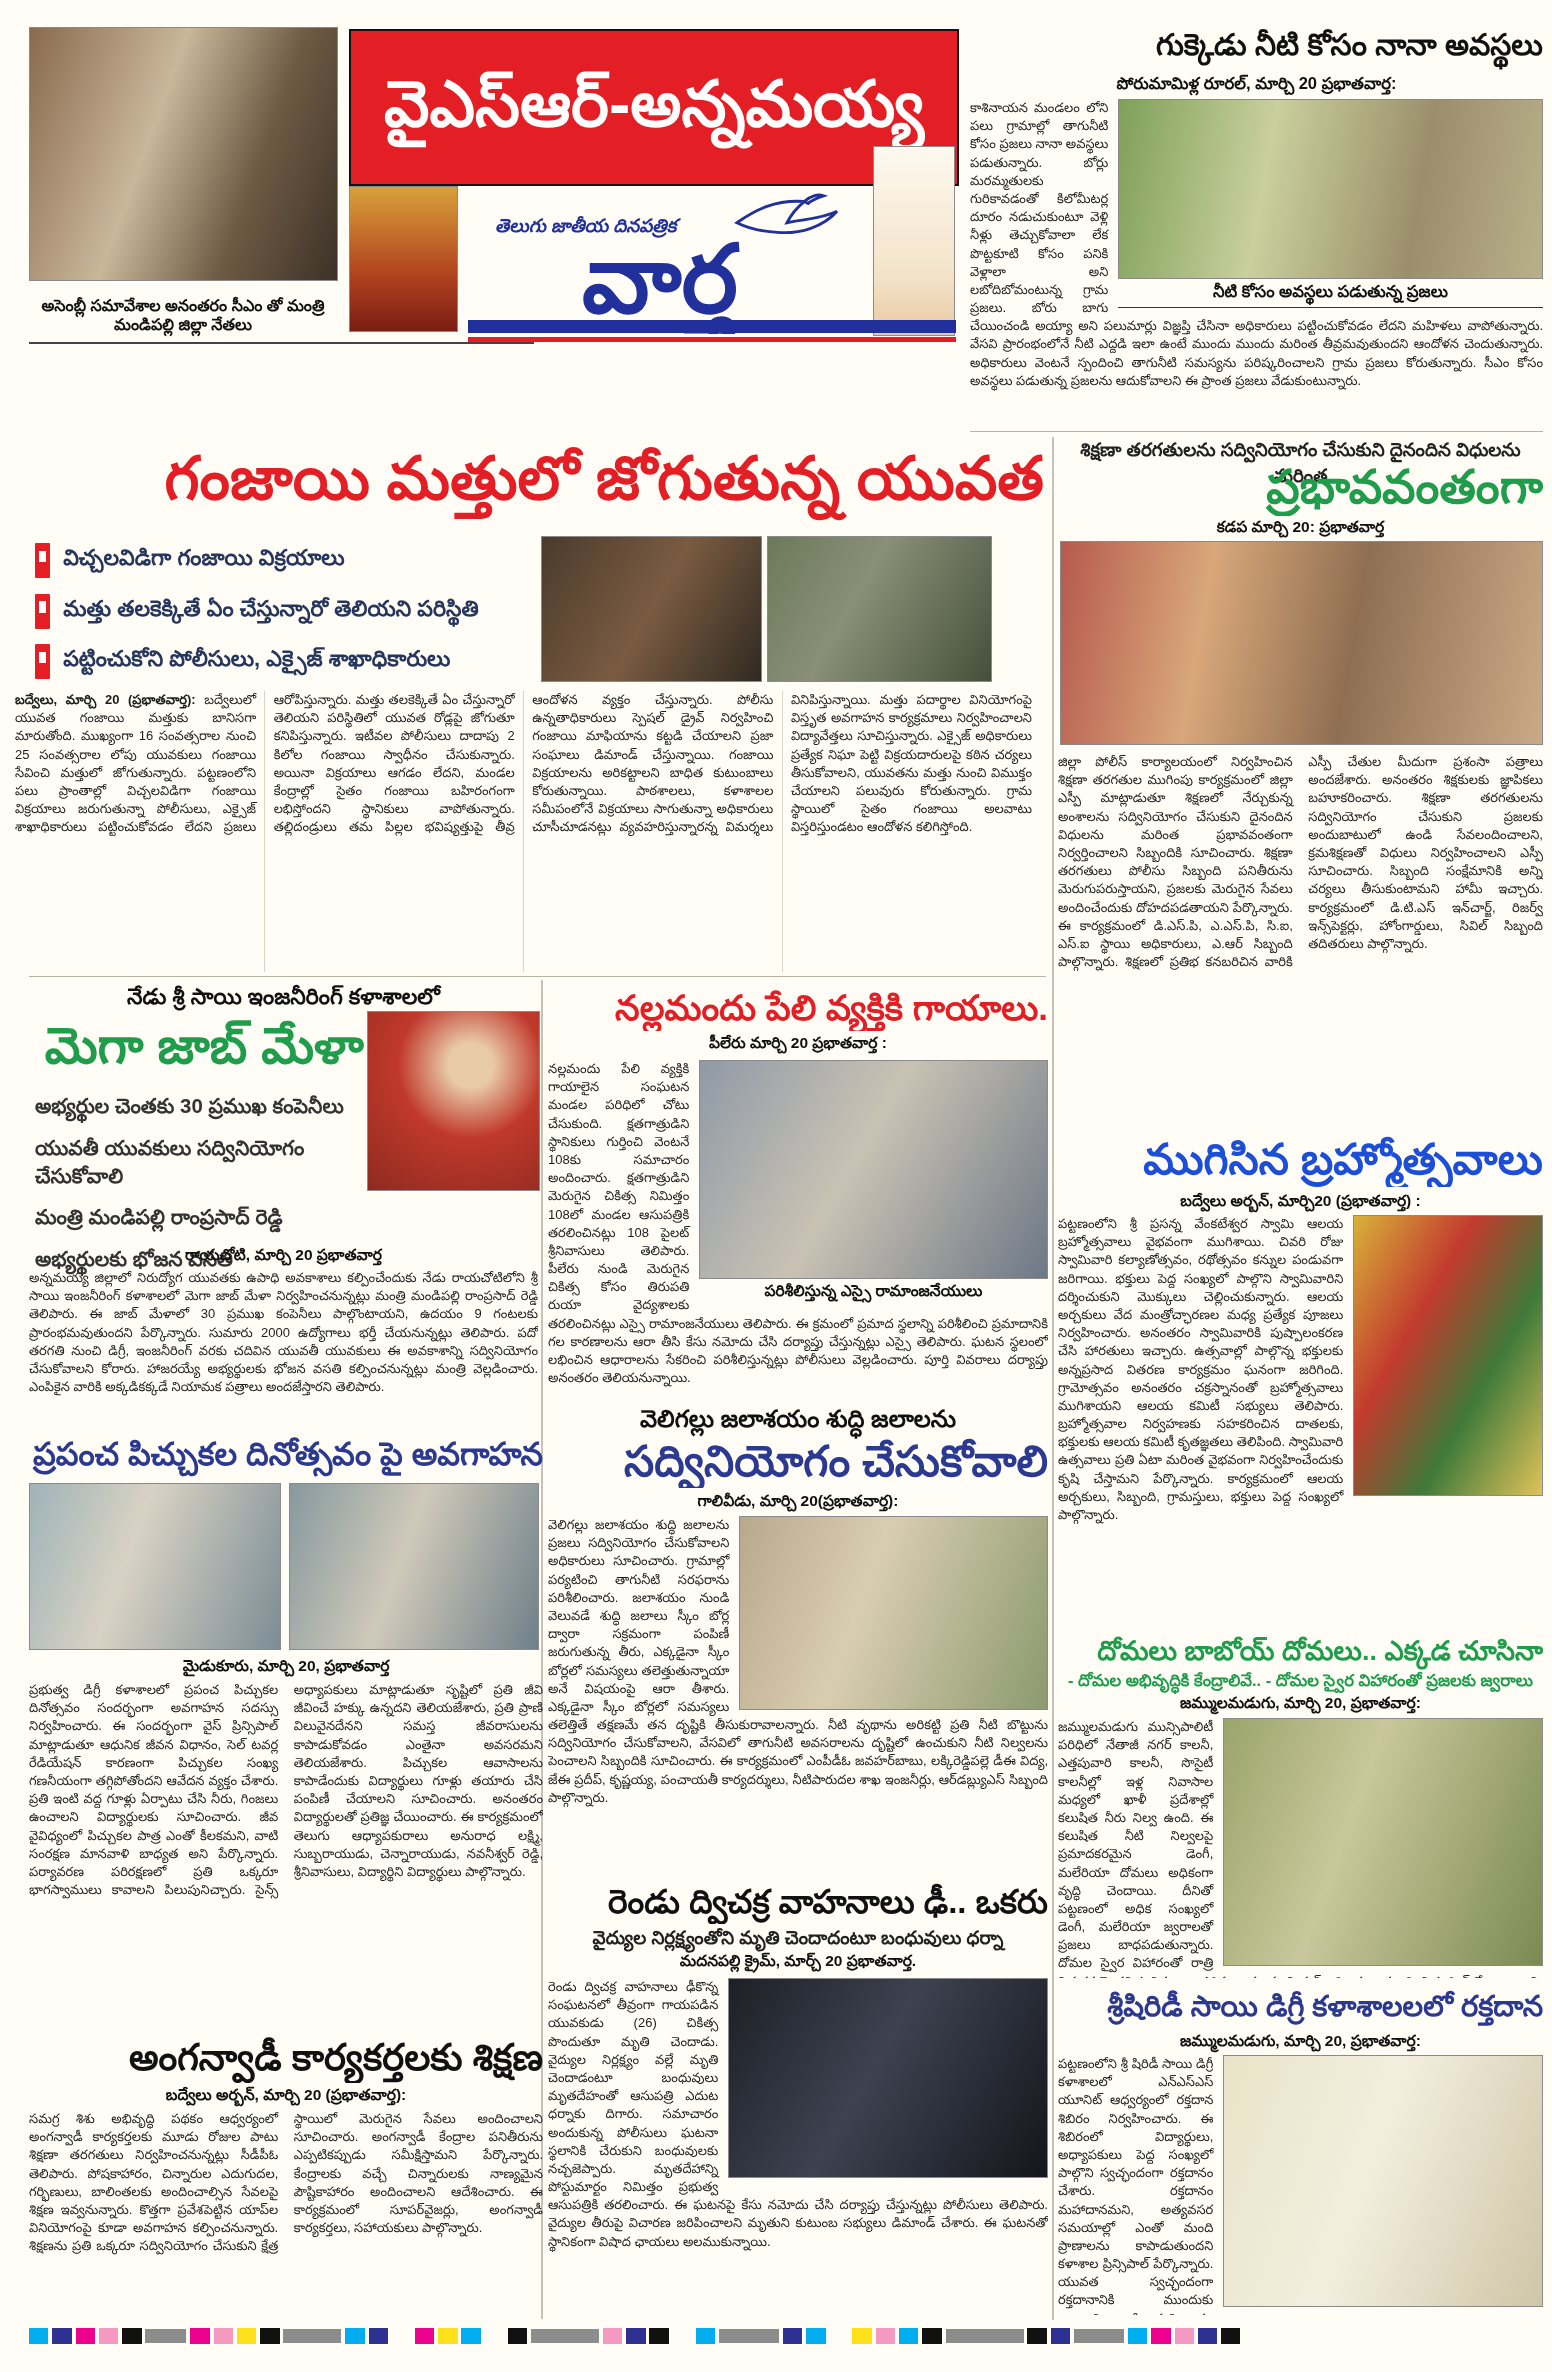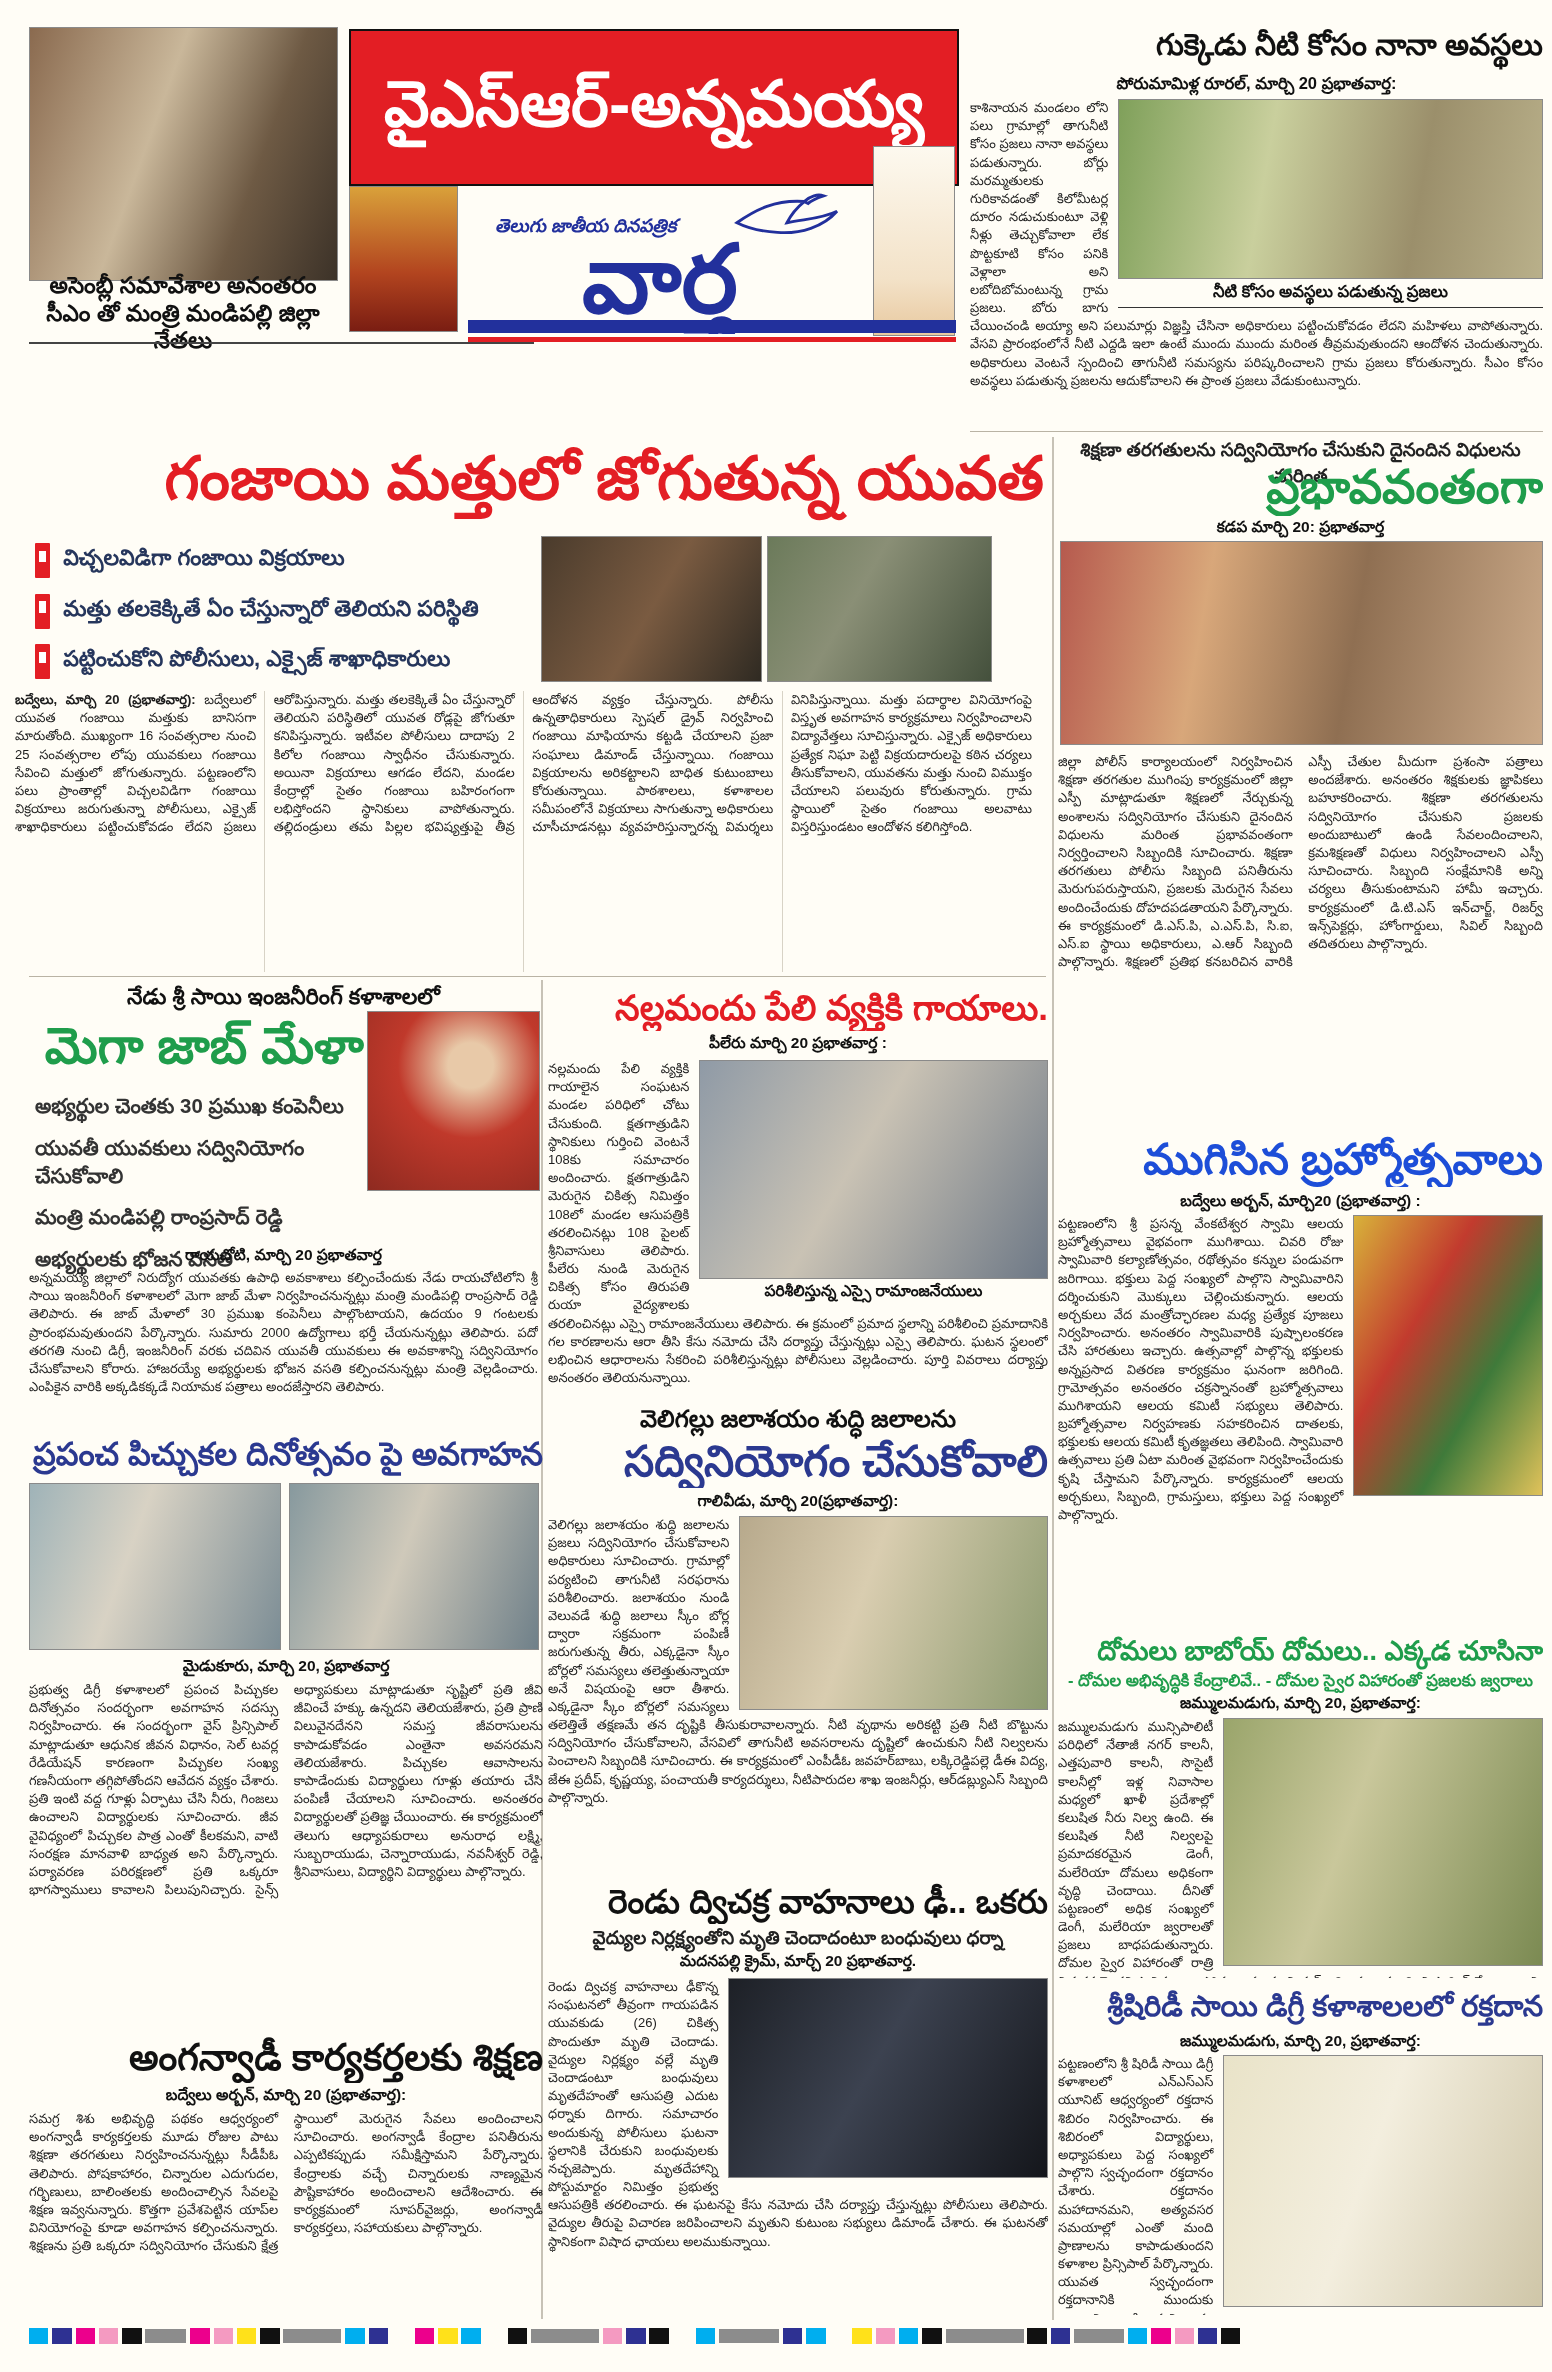--- a/index.html
+++ b/index.html
@@ -63,21 +63,21 @@
   .c-cyan{background:#00aeef;}.c-mag{background:#ec008c;}.c-pink{background:#f49ac1;}
   .c-yel{background:#ffe11a;}.c-blk{background:#111;}.c-blue{background:#2e3192;}
   .c-gray{background:#8c8c8c;}
 </style>
 </head>
 <body>
 
 <div class="page">
 
   <div class="abs photo ph-group" style="left:29px;top:27px;width:309px;height:254px;"></div>
-  <div class="abs cap" style="left:25px;top:272px;width:316px;font-size:23px;">అసెంబ్లీ సమావేశాల అనంతరం సీఎం తో మంత్రి మండిపల్లి జిల్లా నేతలు</div>
+  <div class="abs cap" style="left:25px;top:296px;width:316px;font-size:16px;">అసెంబ్లీ సమావేశాల అనంతరం సీఎం తో మంత్రి మండిపల్లి జిల్లా నేతలు</div>
   <div class="abs rule" style="left:29px;top:342px;width:505px;height:1.9px;"></div>
 
   <div class="abs mast-red" style="left:349px;top:29px;width:606px;height:153px;font-size:64px;line-height:147px;">వైఎస్ఆర్-అన్నమయ్య</div>
   <div class="abs photo ph-deity" style="left:349px;top:186px;width:109px;height:146px;"></div>
   <div class="abs photo ph-warrior" style="left:873px;top:146px;width:82px;height:190px;"></div>
   <div class="abs tagline" style="left:495px;top:215px;width:252px;">తెలుగు జాతీయ దినపత్రిక</div>
   <div class="abs" style="left:723px;top:190px;width:126px;height:52px;">
     <svg width="126" height="52" viewBox="0 0 130 54">
         <path d="M14 34 C34 20 54 10 84 12 C74 20 70 26 66 34 C84 30 102 30 118 22 C104 38 80 46 56 44 C40 43 26 40 14 34 Z M84 12 C90 6 98 4 104 6 C98 8 92 10 88 14 Z" fill="none" stroke="#22309c" stroke-width="3"></path>
       </svg>

